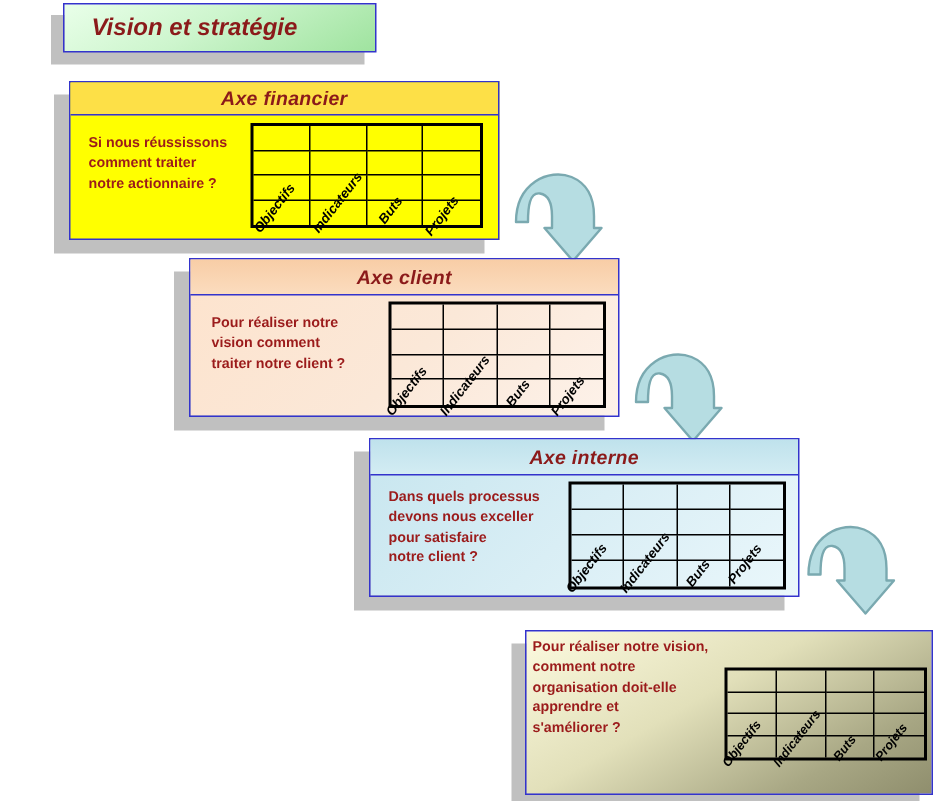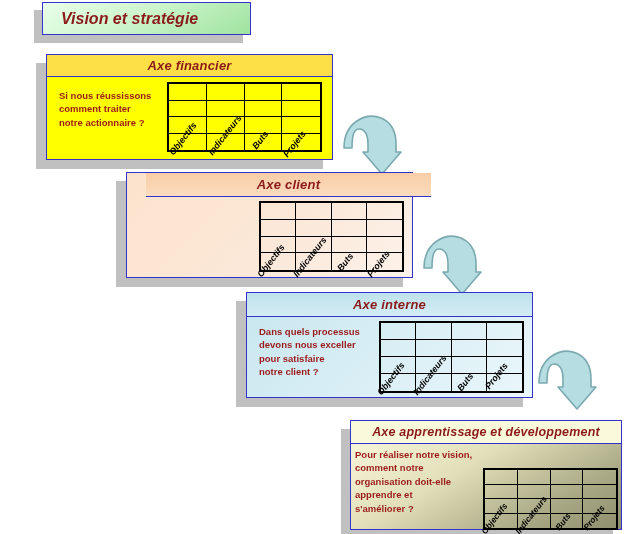--- a/index.html
+++ b/index.html
@@ -51,21 +51,21 @@
   #fin-shadow{left:36px;top:63px;width:287px;height:106px;}
   #fin-card .card-head{height:22px;font-size:13px;background:#fde047;}
   #fin-q{left:12px;top:12px;font-size:9.5px;}
   #fin-grid{left:120px;top:5px;width:155px;height:70px;background:#ffff00;}
 
   
   #cli-card{left:126px;top:172px;width:287px;height:106px;
     background:linear-gradient(135deg,#fde3cd 0%,#fbe8d8 55%,#fdf2ea 100%);}
   #cli-shadow{left:116px;top:181px;width:287px;height:106px;}
   #cli-card .card-head{height:24px;font-size:13px;
-    background:linear-gradient(180deg,#f8cda6 0%,#fbdcbe 100%);margin-left:19px;}
+    background:linear-gradient(180deg,#f8cda6 0%,#fbdcbe 100%);}
   #cli-q{left:14px;top:12px;font-size:9.5px;}
   #cli-grid{left:132px;top:4px;width:145px;height:71px;background:transparent;}
 
   
   #int-card{left:246px;top:292px;width:287px;height:106px;
     background:linear-gradient(135deg,#c7e6ef 0%,#d9eef5 50%,#eaf7fb 100%);}
   #int-shadow{left:236px;top:301px;width:287px;height:106px;}
   #int-card .card-head{height:24px;font-size:13px;
     background:linear-gradient(180deg,#bfe2ec 0%,#d3ecf3 100%);}
   #int-q{left:12px;top:8px;font-size:9.5px;}
@@ -130,20 +130,23 @@
     <svg width="62" height="72" viewBox="0 0 62 72">
       <path d="M4 40 C4 14, 26 4, 41 10 C53 15, 56 25, 56 36 L56 44 L61 44 L42 66 L23 44 L28 44 L28 36
                C28 28, 26 22, 20 21 C13 20, 12 30, 12 40 Z" fill="#b6dde2" stroke="#7aa9b0" stroke-width="1.6" stroke-linejoin="round"></path>
     </svg>
   </div>
 
   <div class="shadowbox" id="cli-shadow"></div>
   <div class="card" id="cli-card">
     <div class="card-head">Axe client</div>
     <div class="card-body">
+      <div class="qtext" id="cli-q">Pour réaliser notre
+vision comment
+traiter notre client ?</div>
       <div class="grid" id="cli-grid">
         <div class="cell"></div>
           <div class="cell"></div>
           <div class="cell"></div>
           <div class="cell"></div>
         <div class="cell"></div>
           <div class="cell"></div>
           <div class="cell"></div>
           <div class="cell"></div>
         <div class="cell"></div>
@@ -208,21 +211,20 @@
 
   <div class="arrow" style="left:535px;top:343px;">
     <svg width="62" height="72" viewBox="0 0 62 72">
       <path d="M4 40 C4 14, 26 4, 41 10 C53 15, 56 25, 56 36 L56 44 L61 44 L42 66 L23 44 L28 44 L28 36
                C28 28, 26 22, 20 21 C13 20, 12 30, 12 40 Z" fill="#b6dde2" stroke="#7aa9b0" stroke-width="1.6" stroke-linejoin="round"></path>
     </svg>
   </div>
 
   <div class="shadowbox" id="app-shadow"></div>
   <div class="card" id="app-card">
-    <div class="card-head">Axe apprentissage et  développement</div>
     <div class="card-body">
       <div class="qtext" id="app-q">Pour réaliser notre vision,
 comment notre
 organisation doit-elle
 apprendre  et
 s'améliorer ?</div>
       <div class="grid" id="app-grid">
         <div class="cell"></div>
           <div class="cell"></div>
           <div class="cell"></div>

